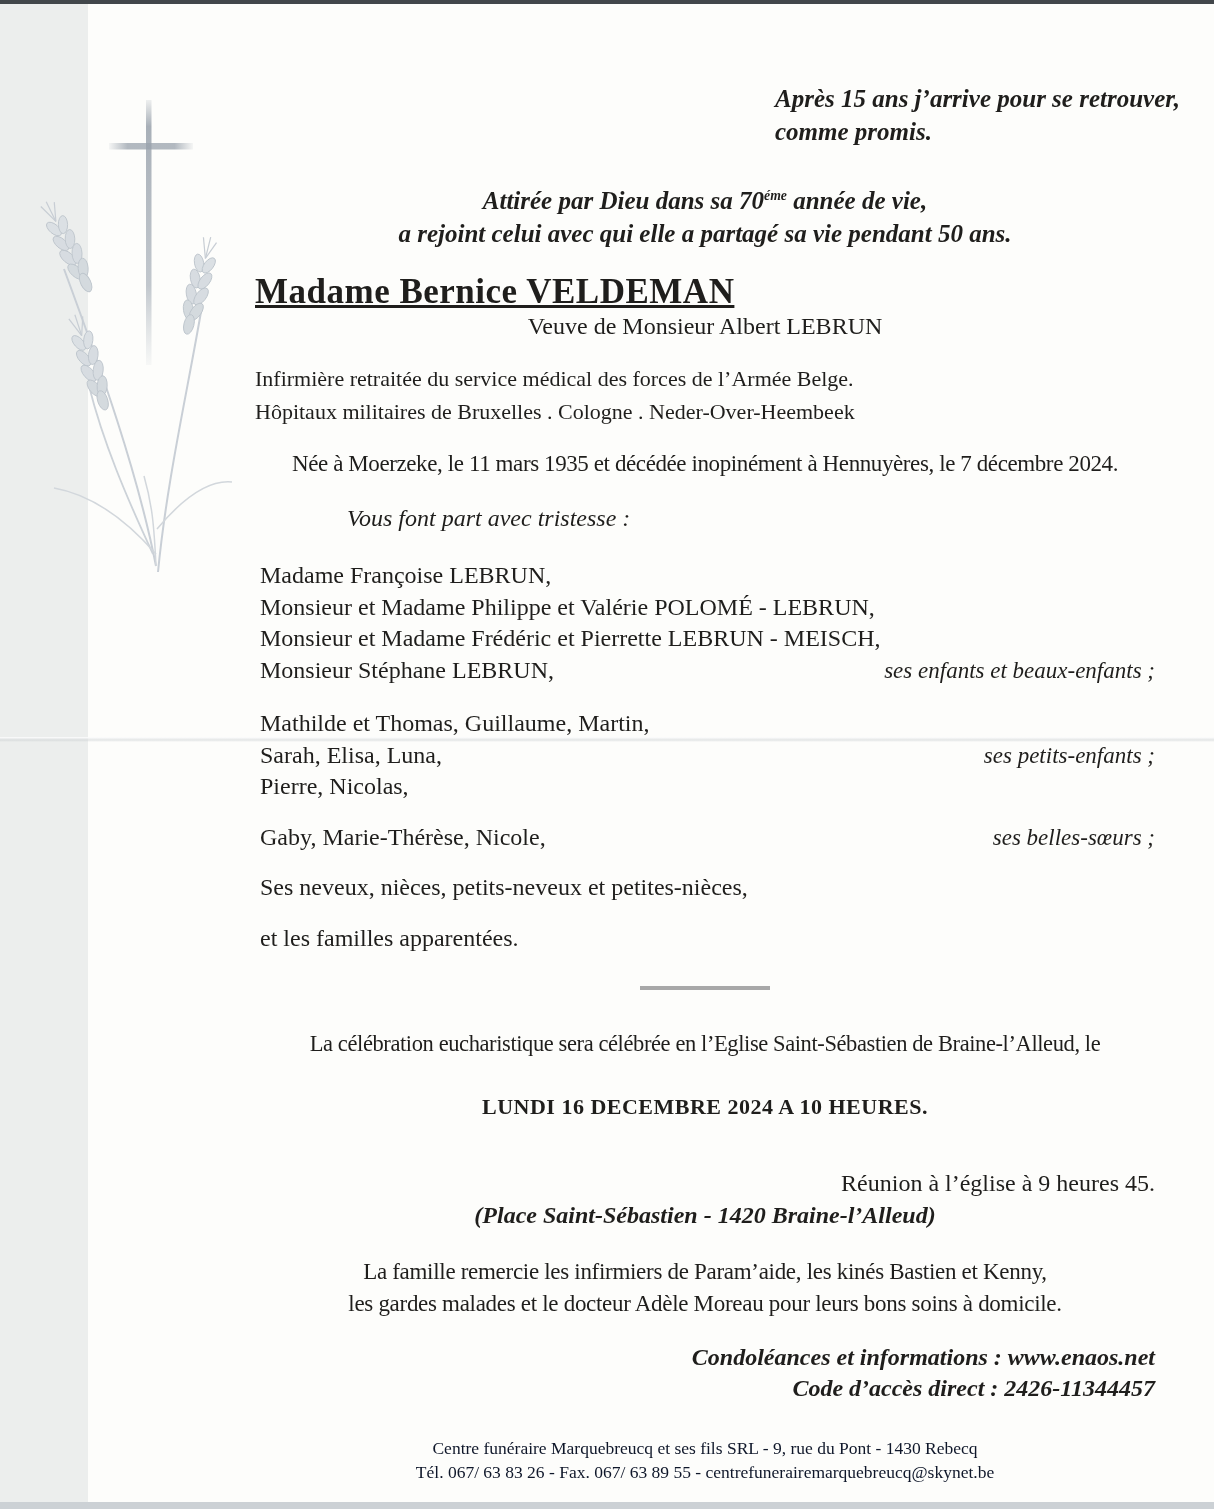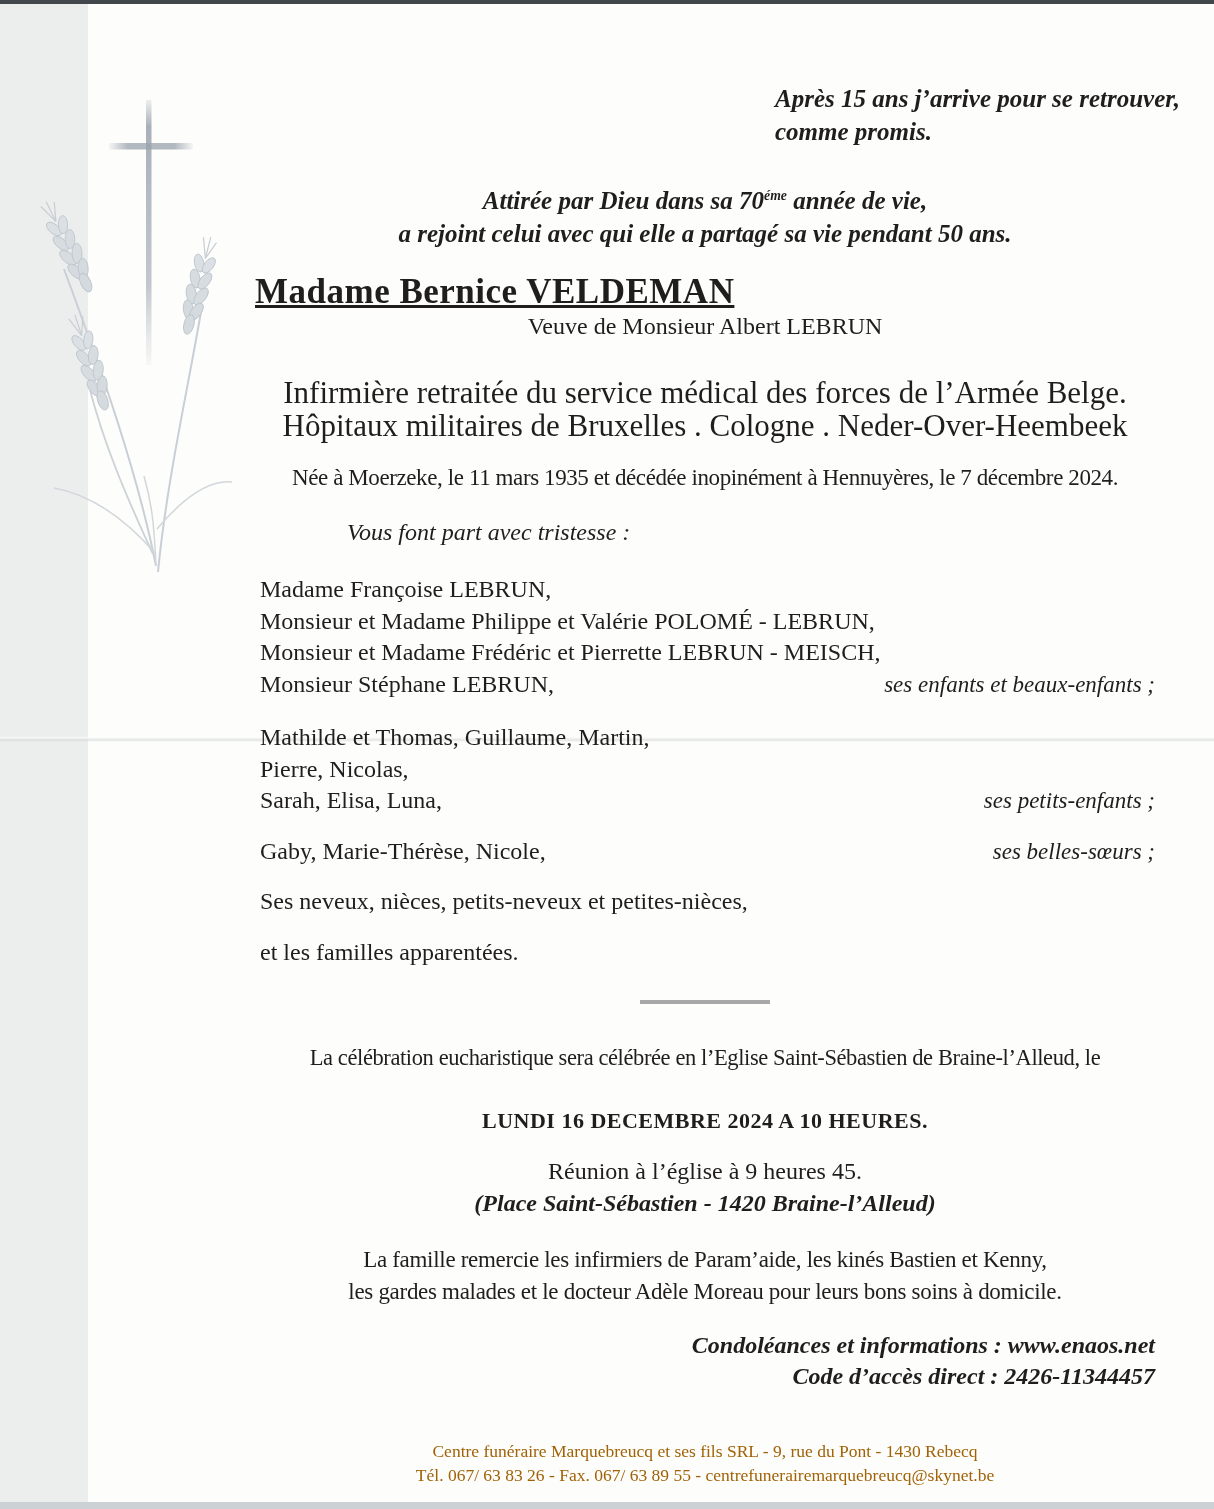--- a/index.html
+++ b/index.html
@@ -22,43 +22,43 @@
 
   .content { position:absolute; left:255px; top:12px; width:900px; z-index:3; }
 
   .epigraph { margin:70px 0 0 520px; font-style:italic; font-weight:bold; font-size:25px; line-height:33px; white-space:nowrap; }
   .tribute  { margin-top:36px; text-align:center; font-style:italic; font-weight:bold; font-size:25px; line-height:33px; white-space:nowrap; }
   .sup { vertical-align:super; font-size:0.55em; line-height:0; }
 
   .name  { margin:22px 0 0 0; text-align:left; font-weight:bold; font-size:35px; line-height:40px; letter-spacing:0.5px;text-decoration:underline; }
   .widow { text-align:center; font-size:24px; line-height:28px; }
 
-  .career { margin-top:36px; text-align:center; font-size:31px; line-height:33px; white-space:nowrap; }
+  .career { margin-top:22px; font-size:22px; line-height:33px; white-space:nowrap; }
   .life   { margin-top:20px; text-align:center; font-size:23px; line-height:32px; white-space:nowrap; letter-spacing:-0.4px; }
   .lead   { margin-top:22px; padding-left:92px; font-style:italic; font-size:24px; line-height:32px; }
 
   .group  { font-size:24px; line-height:31.5px; }
   .g1 { margin-top:26px; }
   .g2 { margin-top:22px; }
   .g3 { margin-top:19px; }
   .row { padding-left:5px; white-space:nowrap; }
   .row.split { display:flex; justify-content:space-between; align-items:baseline; padding-right:0; }
   .relation { font-style:italic; font-size:23px; white-space:nowrap; }
   .single { margin-top:19px; padding-left:5px; font-size:24px; line-height:31.5px; }
 
   .divider { margin:32px auto 0 auto; width:130px; height:4px; background:#a8a8a8; }
 
   .ceremony-intro { margin-top:38px; text-align:center; font-size:22.5px; line-height:32px; white-space:nowrap; letter-spacing:-0.4px; }
   .ceremony-date  { margin-top:30px; text-align:center; font-weight:bold; font-size:22px; line-height:34px; letter-spacing:0.5px; white-space:nowrap; }
-  .meeting  { margin-top:18px; text-align:center; font-size:24px; line-height:30px; }
+  .meeting  { margin-top:44px; text-align:right; font-size:24px; line-height:30px; }
   .location { margin-top:2px; text-align:center; font-style:italic; font-size:24px; line-height:30px;font-weight:bold; }
 
   .thanks { margin-top:26px; text-align:center; font-size:23px; line-height:32px; white-space:nowrap; letter-spacing:-0.3px; }
   .condolences { margin-top:22px; text-align:right; font-weight:bold; font-style:italic; font-size:24px; line-height:31px; }
-  .funeral-home { margin-top:47px; text-align:center; font-size:17.5px; line-height:24px; color:#a16207; }
+  .funeral-home { margin-top:32px; text-align:center; font-size:17.5px; line-height:24px; color:#0f172a; }
 </style>
 </head>
 <body>
 
 <div class="page">
 
   <div class="scan-edge-top"></div>
   <div class="left-strip"></div>
   <div class="fold-line"></div>
 
@@ -136,25 +136,25 @@
       <div class="row">Monsieur et Madame Philippe et Valérie POLOMÉ - LEBRUN,</div>
       <div class="row">Monsieur et Madame Frédéric et Pierrette LEBRUN - MEISCH,</div>
       <div class="row split">
         <span>Monsieur Stéphane LEBRUN,</span>
         <span class="relation">ses enfants et beaux-enfants ;</span>
       </div>
     </div>
 
     <div class="group g2">
       <div class="row">Mathilde et Thomas, Guillaume, Martin,</div>
-      <div class="row">Pierre, Nicolas,</div>
       <div class="row split">
         <span>Sarah, Elisa, Luna,</span>
         <span class="relation">ses petits-enfants ;</span>
       </div>
+      <div class="row">Pierre, Nicolas,</div>
     </div>
 
     <div class="group g3">
       <div class="row split">
         <span>Gaby, Marie-Thérèse, Nicole,</span>
         <span class="relation">ses belles-sœurs ;</span>
       </div>
     </div>
 
     <div class="single">Ses neveux, nièces, petits-neveux et petites-nièces,</div>

